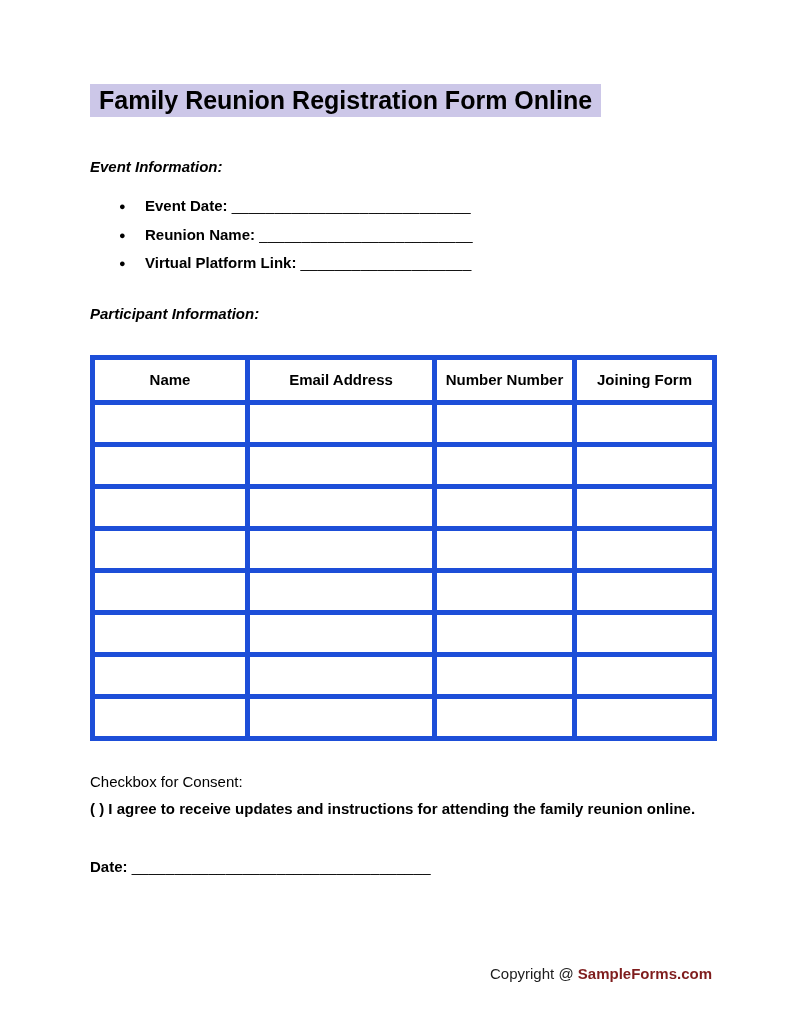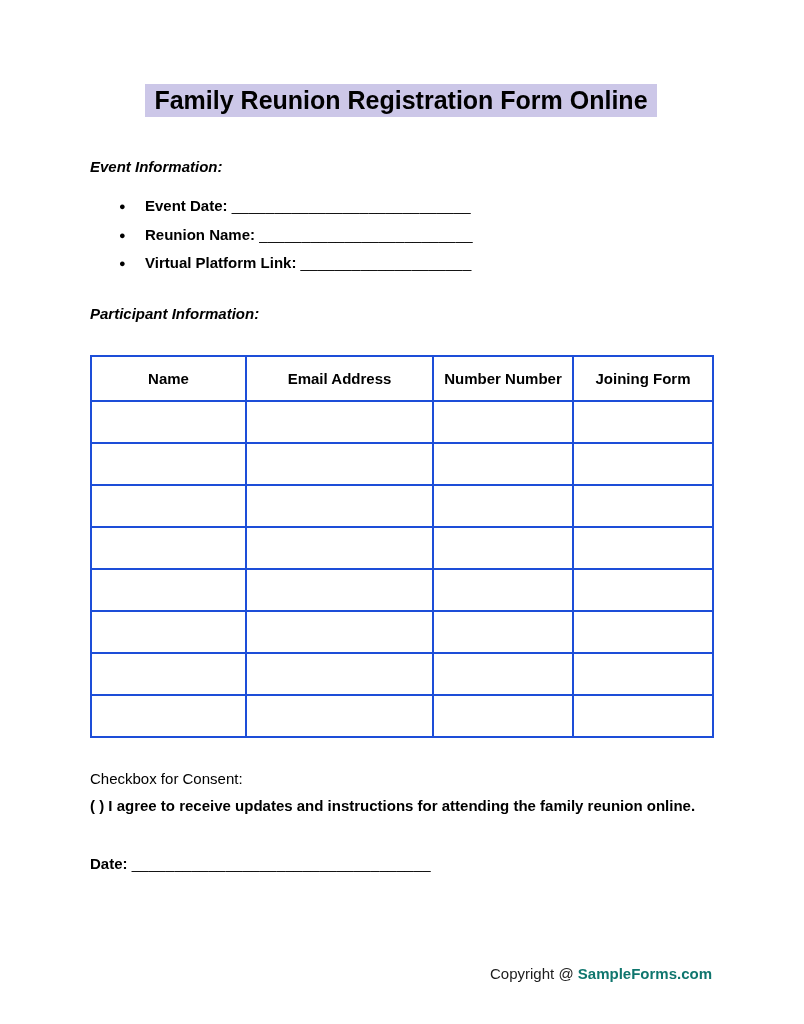--- a/index.html
+++ b/index.html
@@ -10,21 +10,21 @@
     margin: 0 auto;
     background: #ffffff;
     padding: 84px 92px 0 90px;
     display: flex;
     flex-direction: column;
     font-family: "Liberation Sans", sans-serif;
     color: #000;
   }
   .title {
     margin: 0;
-    text-align: center;
+    text-align: left;
     font-size: 25px;
     font-weight: bold;
     line-height: 1.25;
   }
   .title .highlight {
     display: inline-block;
     padding: 1px 9px;
   }
   .heading {
     font-size: 15px;
@@ -53,21 +53,21 @@
   .line { font-weight: normal; letter-spacing: 0.2px; }
   .participant-heading { margin-top: 26px; }
   table.participants {
     border-collapse: collapse;
     margin-top: 31px;
     width: 622px;
     table-layout: fixed;
   }
   table.participants th,
   table.participants td {
-    border: 2px solid #1d4ed8;
+    border: 5px solid #1d4ed8;
     padding: 0;
   }
   table.participants th {
     font-size: 15px;
     font-weight: bold;
     text-align: center;
     height: 45px;
   }
   table.participants td { height: 42px; }
   .col-name  { width: 155px; }
@@ -204,16 +204,16 @@
   </div>
 
   <div class="sig-block">
     <p class="sig-line">
       <span class="label">Date:</span> <span class="line">___________________________________</span>
     </p>
   </div>
 
   <div class="footer">
     <span>Copyright @</span>
-    <a class="brand" style="color: #0f766e; margin-top: 24px;">SampleForms.com</a>
+    <a class="brand" style="color: #7f1d1d; margin-top: 24px;">SampleForms.com</a>
   </div>
 
 </div>
 
 </body></html>

